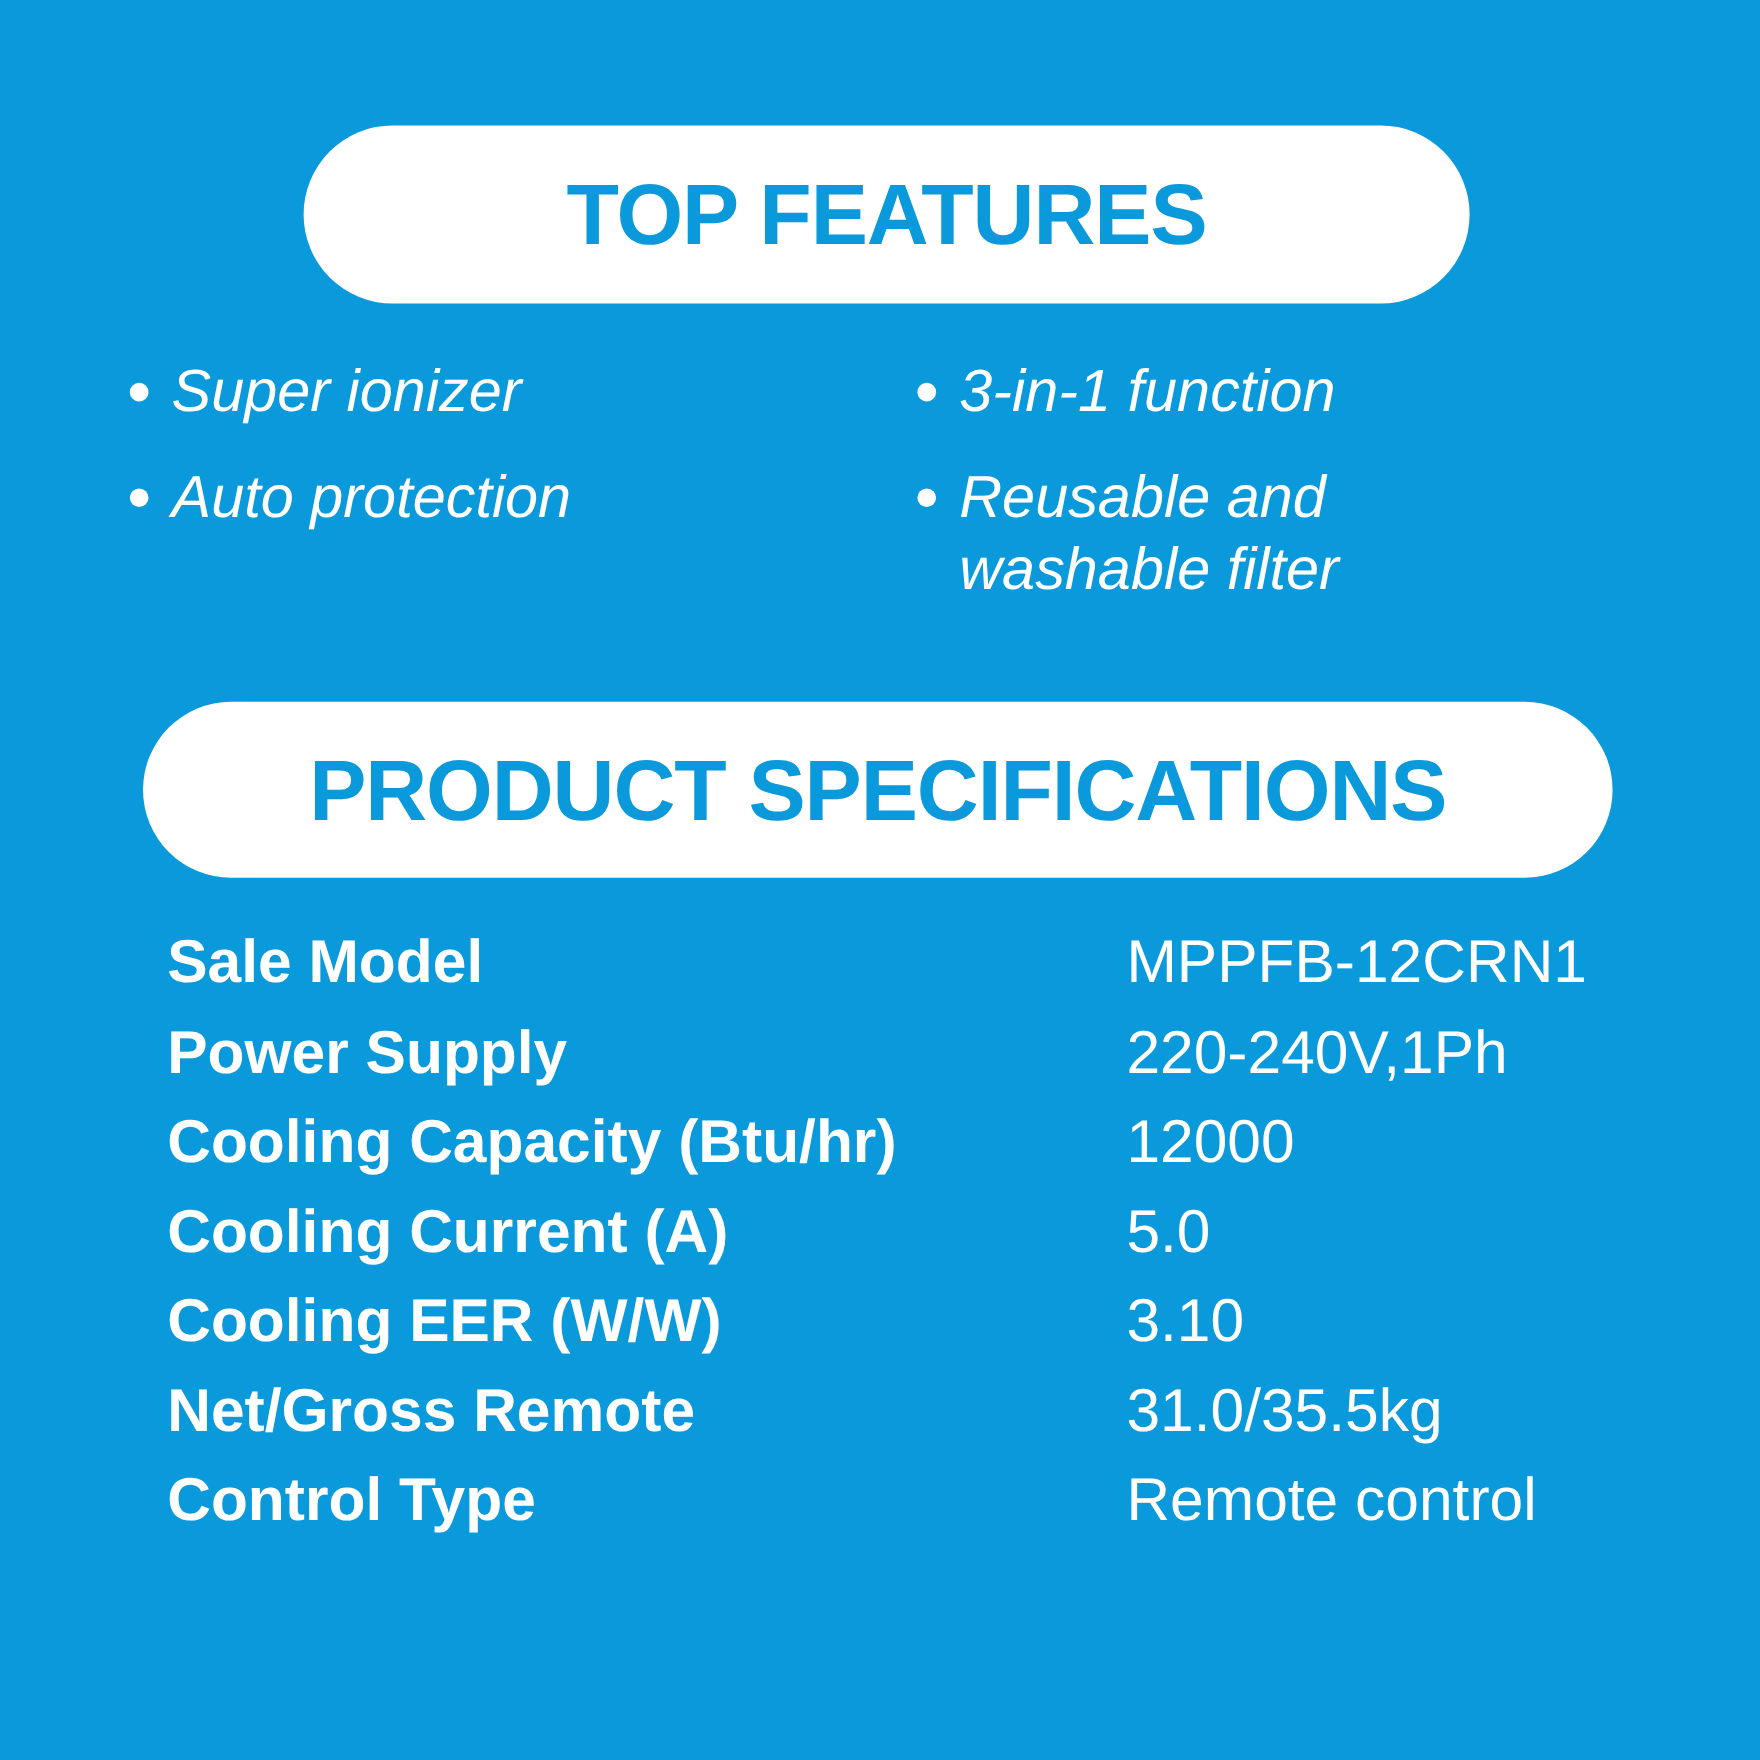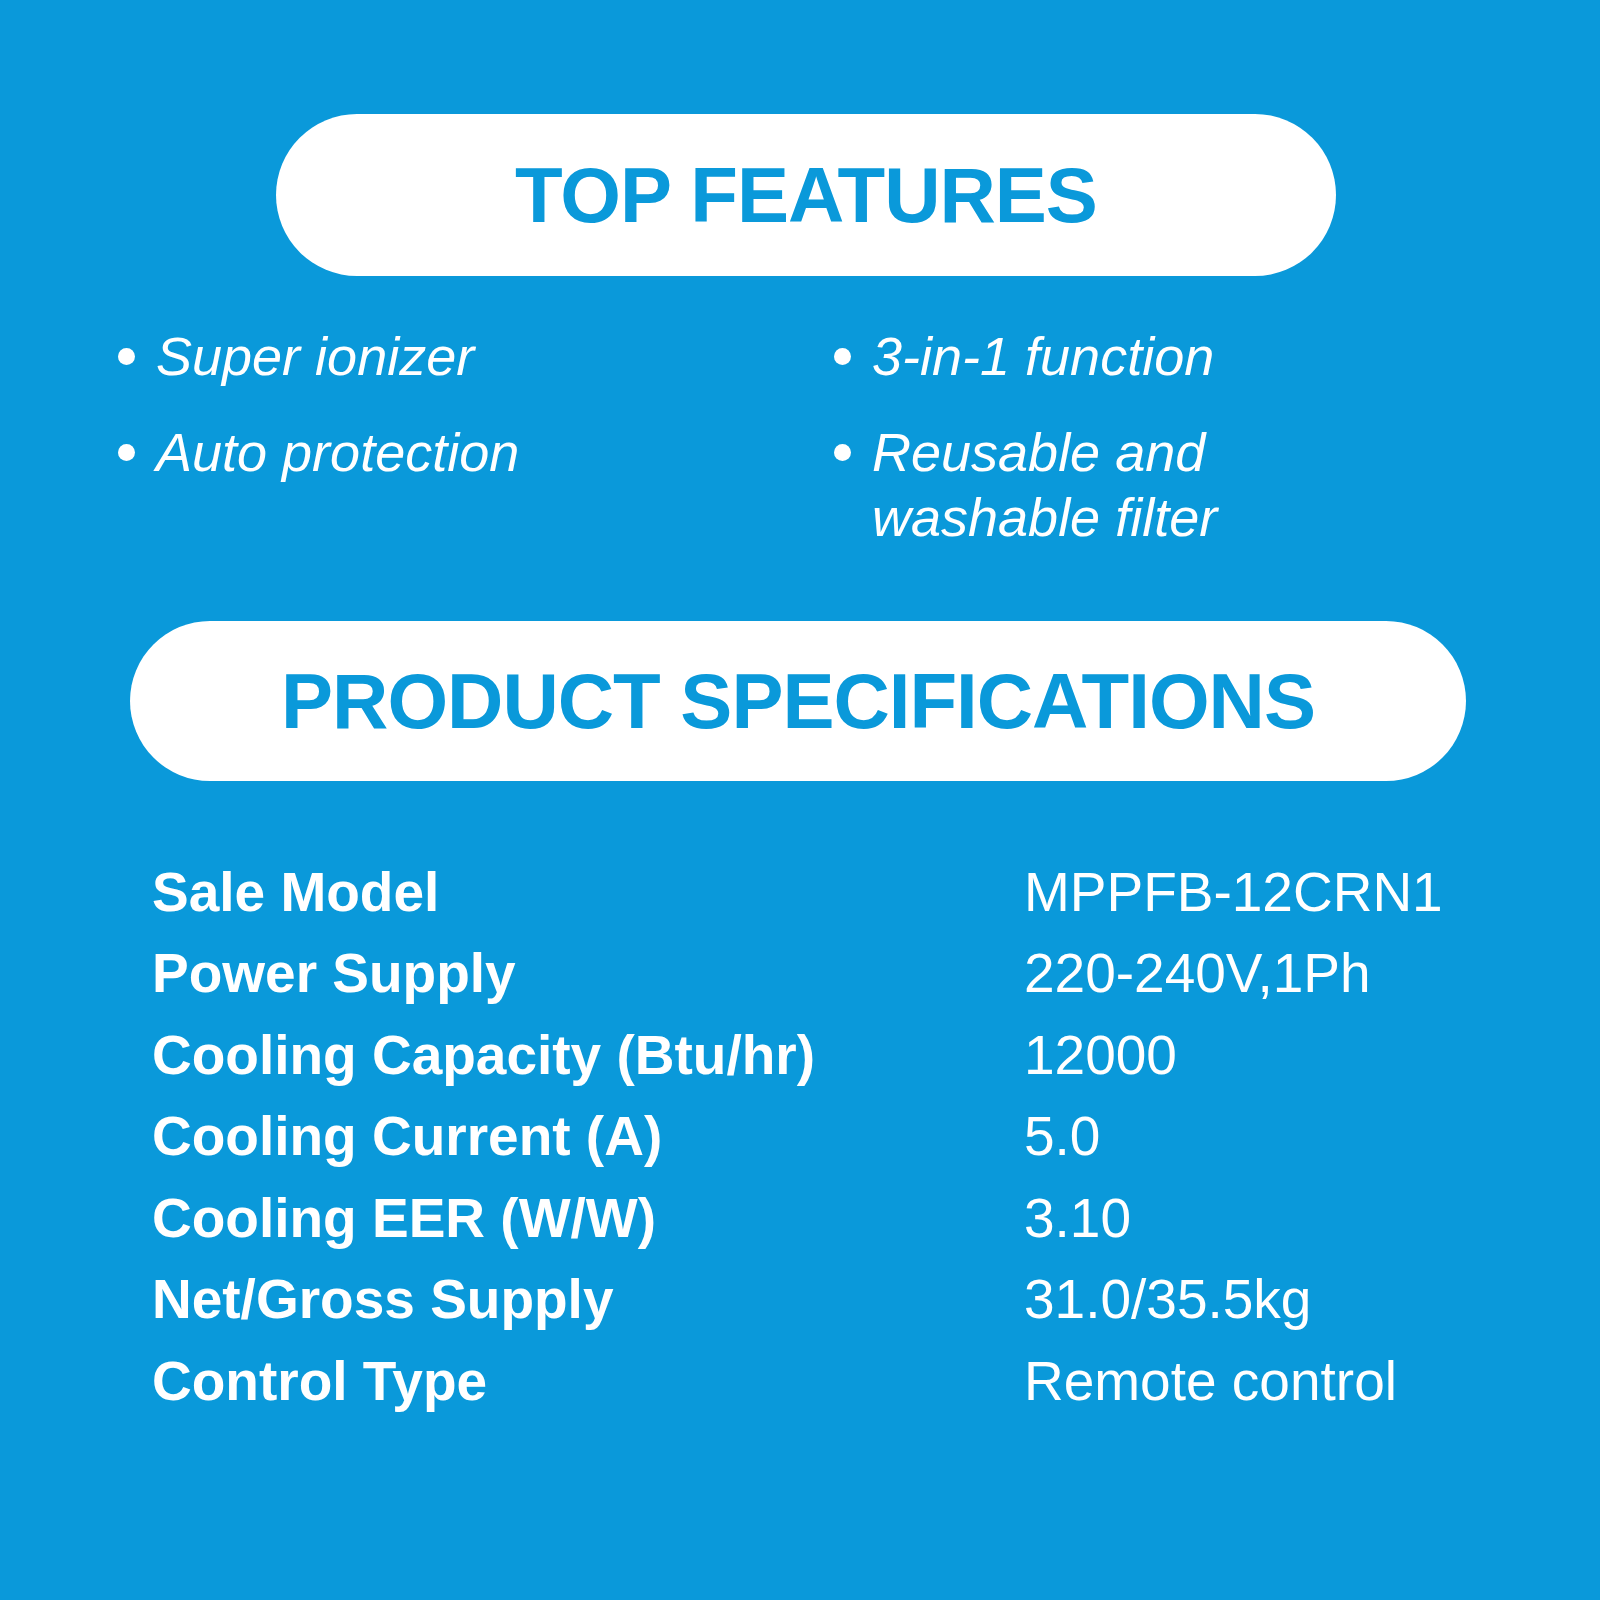--- a/index.html
+++ b/index.html
@@ -27,21 +27,21 @@
   .pill-top-features {
     left: 276px;
     top: 114px;
     width: 1060px;
     height: 162px;
     border-radius: 81px;
   }
 
   .pill-product-specs {
     left: 130px;
-    top: 621px;
+    top: 638px;
     width: 1336px;
     height: 160px;
     border-radius: 80px;
   }
 
   .pill-heading {
     font-size: 78px;
     font-weight: bold;
     letter-spacing: -1px;
     color: var(--heading_text, #0A99DA);
@@ -86,21 +86,21 @@
 
   .specs-table {
     position: absolute;
     top: 842px;
     left: 152px;
     right: 120px;
   }
 
   .spec-row {
     display: flex;
-    align-items: flex-end;
+    align-items: flex-start;
     height: 81.5px;
   }
 
   .spec-label {
     flex: 0 0 872px;
     font-size: 55px;
     font-weight: bold;
     color: var(--body_text, #FFFFFF);
     white-space: nowrap;
   }
@@ -163,21 +163,21 @@
     </div>
     <div class="spec-row">
       <div class="spec-label">Cooling Current (A)</div>
       <div class="spec-value">5.0</div>
     </div>
     <div class="spec-row">
       <div class="spec-label">Cooling EER (W/W)</div>
       <div class="spec-value">3.10</div>
     </div>
     <div class="spec-row">
-      <div class="spec-label">Net/Gross Supply</div>
+      <div class="spec-label">Net/Gross Remote</div>
       <div class="spec-value">31.0/35.5kg</div>
     </div>
     <div class="spec-row">
       <div class="spec-label">Control Type</div>
       <div class="spec-value">Remote control</div>
     </div>
   </div>
 
 </div>
 

